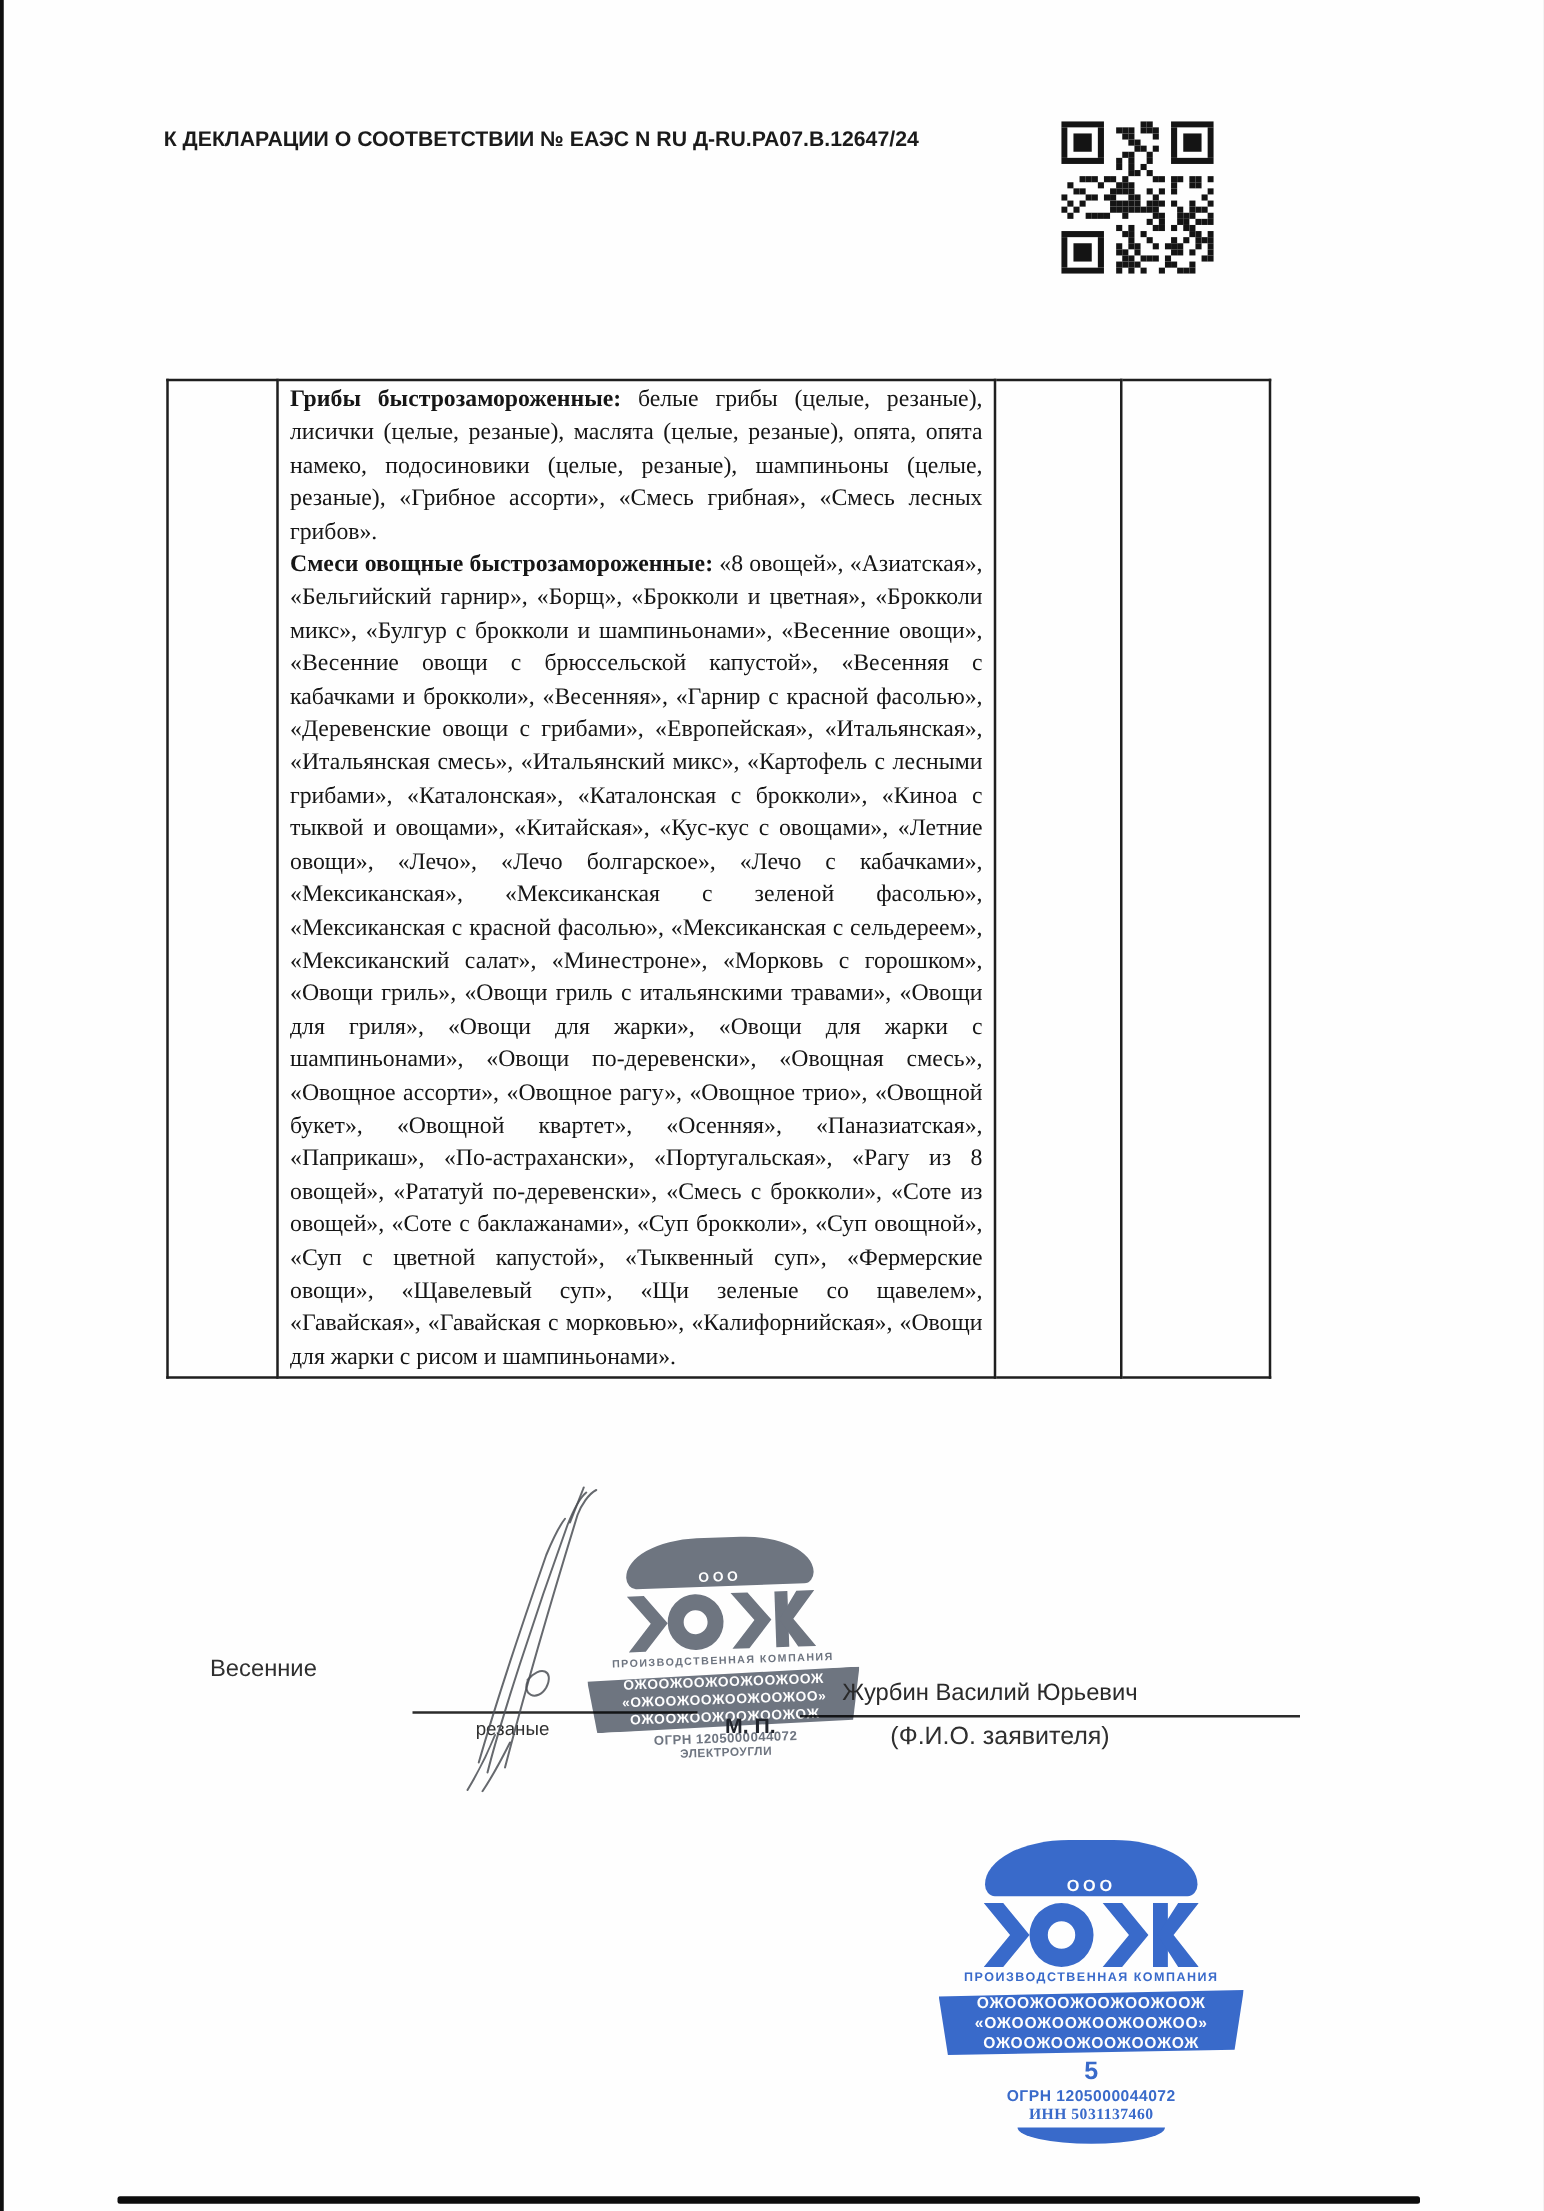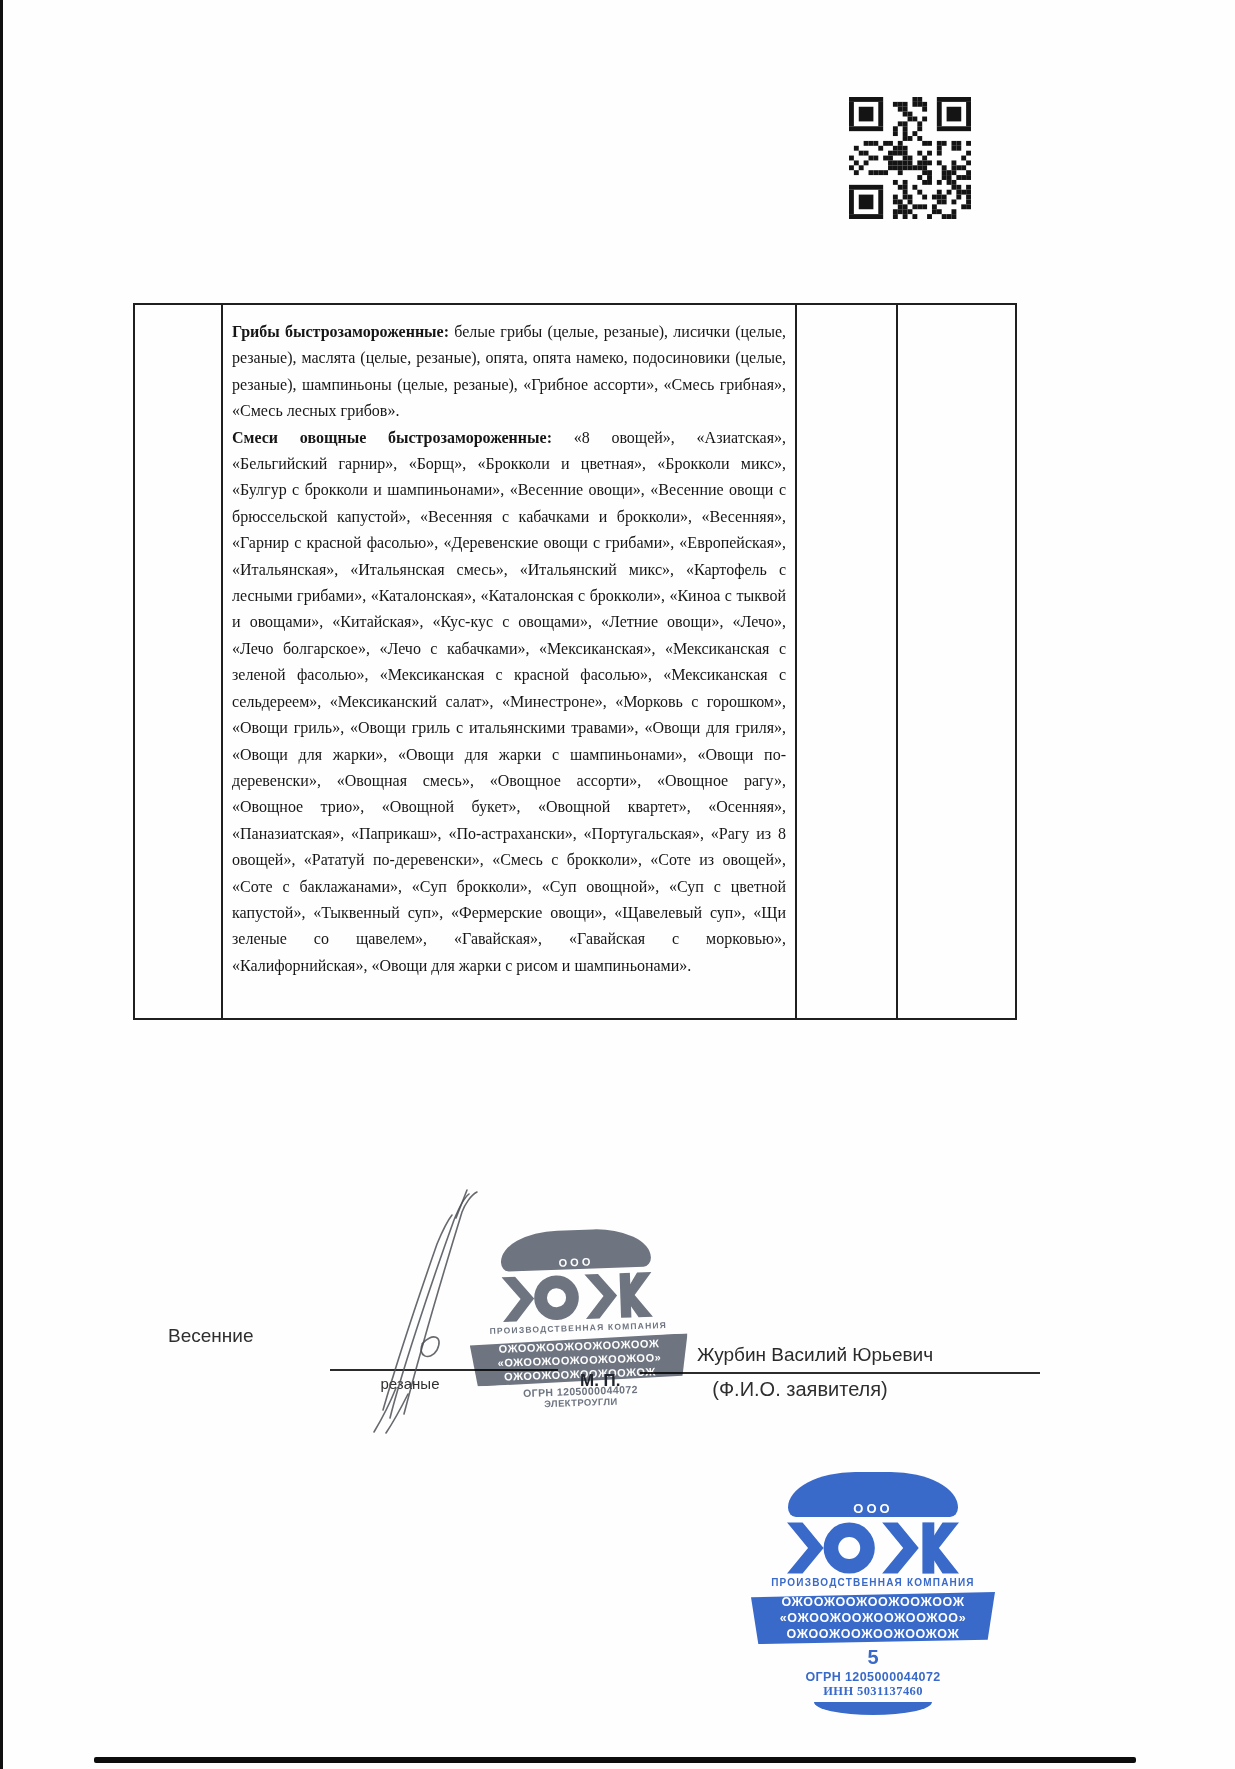--- a/index.html
+++ b/index.html
@@ -24,31 +24,31 @@
   
   table.decl{position:absolute;left:133px;top:303px;border-collapse:collapse;table-layout:fixed;
     font-family:"Liberation Serif", serif;color:#161616;}
   table.decl td, table.decl th{border:2px solid #1f1f1f;vertical-align:middle;font-weight:normal;}
   table.decl th{font-size:19px;line-height:25px;text-align:center;padding:4px 6px;}
   .c1{width:88px;} .c2{width:574px;} .c3{width:101px;} .c4{width:119px;}
   .th-narrow{overflow-wrap:anywhere;}
   tr.hdr{height:164px;}
   tr.bodyrow{height:715px;}
   tr.bodyrow td{vertical-align:top;}
-  .details-cell{padding:14px 9px 2px 9px;font-size:16px;line-height:26.4px;text-align:justify;overflow:hidden;margin-left:11px;}
+  .details-cell{padding:2px 9px 2px 9px;font-size:19px;line-height:26.4px;text-align:justify;overflow:hidden;margin-left:11px;}
   .details-cell p{margin:0;}
   .lead{font-weight:bold;}
 
   
   .applicant-label{position:absolute;left:168px;top:1325px;font-size:19px;color:#2f2f2f;}
   .sig-line{position:absolute;left:330px;top:1369px;width:228px;border-top:2px solid #2b2b2b;}
   .sig-caption{position:absolute;left:330px;top:1375px;width:160px;text-align:center;font-size:15px;color:#2f2f2f;}
   .mp-label{position:absolute;left:580px;top:1371px;font-size:17px;font-weight:bold;color:#20242c;z-index:7;}
   .fio-line{position:absolute;left:640px;top:1372px;width:400px;border-top:2px solid #2b2b2b;}
-  .fio-name{position:absolute;left:635px;top:1344px;width:360px;text-align:center;font-size:19px;color:#2a2a2a;z-index:7;}
+  .fio-name{position:absolute;left:612px;top:1344px;width:360px;text-align:center;font-size:19px;color:#2a2a2a;z-index:7;}
   .fio-caption{position:absolute;left:640px;top:1378px;width:320px;text-align:center;font-size:20px;color:#2f2f2f;}
 
   .signature-svg{position:absolute;left:338px;top:1182px;width:190px;height:252px;z-index:6;}
   .signature-svg path{fill:none;stroke:#4b4f55;stroke-width:1.6;stroke-linecap:round;opacity:.85;}
 
   
   .stamp{position:absolute;text-align:center;mix-blend-mode:multiply;}
   .stamp-gray{left:468px;top:1230px;width:220px;color:#5a6270;opacity:.88;transform:rotate(-2deg);z-index:5;}
   .stamp-blue{left:748px;top:1472px;width:250px;color:#2e62c8;opacity:.95;z-index:5;}
   .stamp-dome{position:relative;margin:0 auto;background:currentColor;
@@ -80,20 +80,21 @@
 </style>
 </head>
 <body>
 
 <div class="page">
 
   <div class="edge-left"></div>
   <div class="edge-bottom"></div>
 
   <div class="doc-header">
+    <div class="h-line3">К ДЕКЛАРАЦИИ О СООТВЕТСТВИИ № ЕАЭС N RU Д-RU.РА07.В.12647/24</div>
   </div>
 
   <div class="qr-wrap">
     <svg viewBox="0 0 120 120" xmlns="http://www.w3.org/2000/svg">
         <rect x="0" y="0" width="33.6" height="4.8"></rect>
         <rect x="0" y="28.799999999999997" width="33.6" height="4.8"></rect>
         <rect x="0" y="4.8" width="4.8" height="24"></rect>
         <rect x="28.799999999999997" y="4.8" width="4.8" height="24"></rect>
         <rect x="9.6" y="9.6" width="14.399999999999999" height="14.399999999999999"></rect>
         <rect x="86.39999999999999" y="0" width="33.6" height="4.8"></rect>

